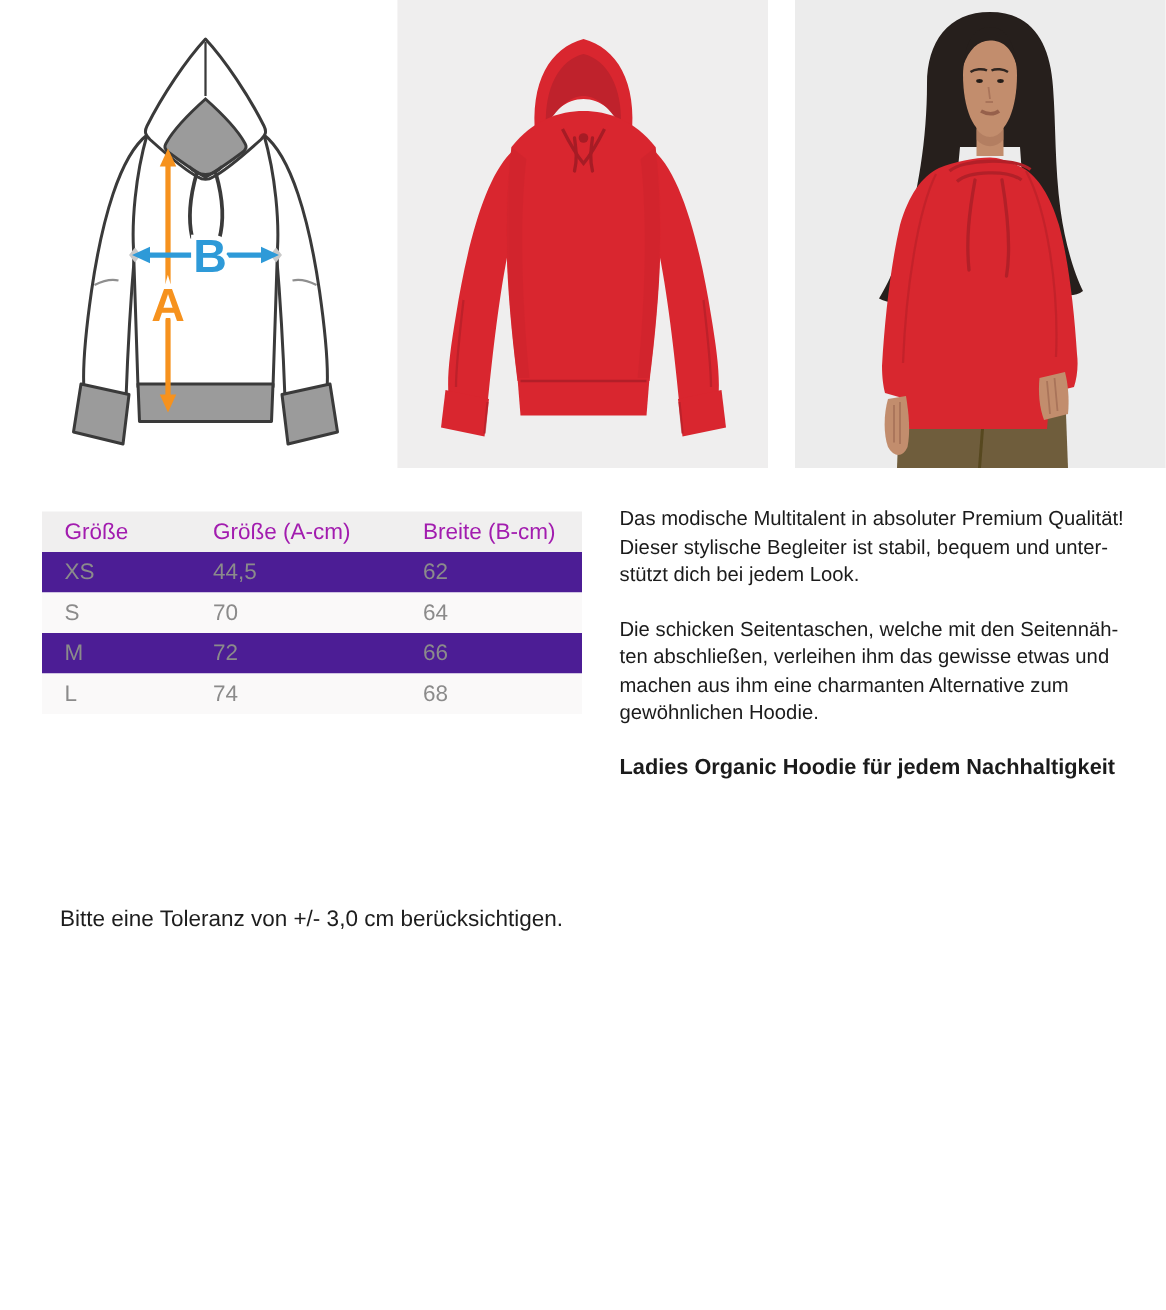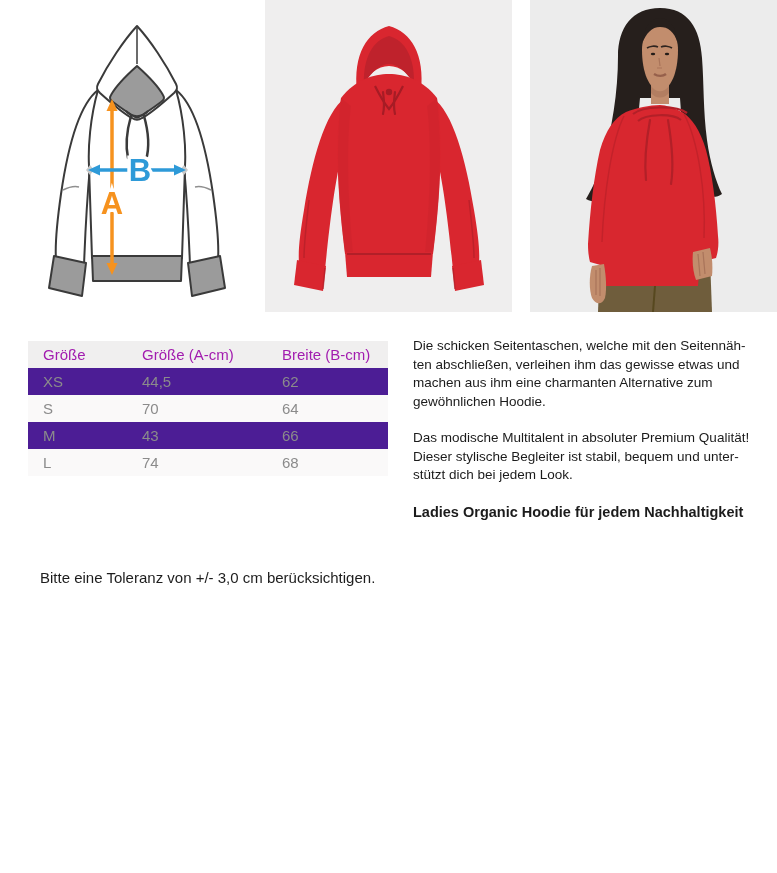--- a/index.html
+++ b/index.html
@@ -21,21 +21,21 @@
   }
   .size-table th,.size-table td{
     height:27px;padding:0;font-weight:normal;text-align:left;vertical-align:middle;
   }
   .size-table th:first-child,.size-table td:first-child{padding-left:15px;}
   .size-table thead tr{background:#f0efef;color:#a21caf;}
   .size-table tbody tr.row-dark{background:#4c1d95;}
   .size-table tbody tr.row-light{background:#faf9f9;}
 
   .tolerance{
-    position:absolute;left:40px;top:569px;
+    position:absolute;left:40px;top:604px;
     font-size:15px;color:#1d1d1d;
   }
 
   
   .desc{
     position:absolute;left:413px;top:337px;width:352px;
     color:#1b1b1b;font-size:13.5px;line-height:18.5px;
   }
   .desc p{margin:0 0 18px 0;white-space:pre-line;}
   .desc h3{
@@ -207,35 +207,35 @@
       <td>44,5</td>
       <td>62</td>
     </tr>
     <tr class="row-light">
       <td>S</td>
       <td>70</td>
       <td>64</td>
     </tr>
     <tr class="row-dark">
       <td>M</td>
-      <td>43</td>
+      <td>72</td>
       <td>66</td>
     </tr>
     <tr class="row-light">
       <td>L</td>
       <td>74</td>
       <td>68</td>
     </tr>
   </tbody>
 </table>
 
 <div class="tolerance">Bitte eine Toleranz von +/- 3,0 cm berücksichtigen.</div>
 
 <div class="desc">
+  <p>Das modische Multitalent in absoluter Premium Qualität!
+Dieser stylische Begleiter ist stabil, bequem und unter-
+stützt dich bei jedem Look.</p>
   <p>Die schicken Seitentaschen, welche mit den Seitennäh-
 ten abschließen, verleihen ihm das gewisse etwas und
 machen aus ihm eine charmanten Alternative zum
 gewöhnlichen Hoodie.</p>
-  <p>Das modische Multitalent in absoluter Premium Qualität!
-Dieser stylische Begleiter ist stabil, bequem und unter-
-stützt dich bei jedem Look.</p>
   <h3>Ladies Organic Hoodie für jedem Nachhaltigkeit</h3>
 </div>
 
 </body></html>

